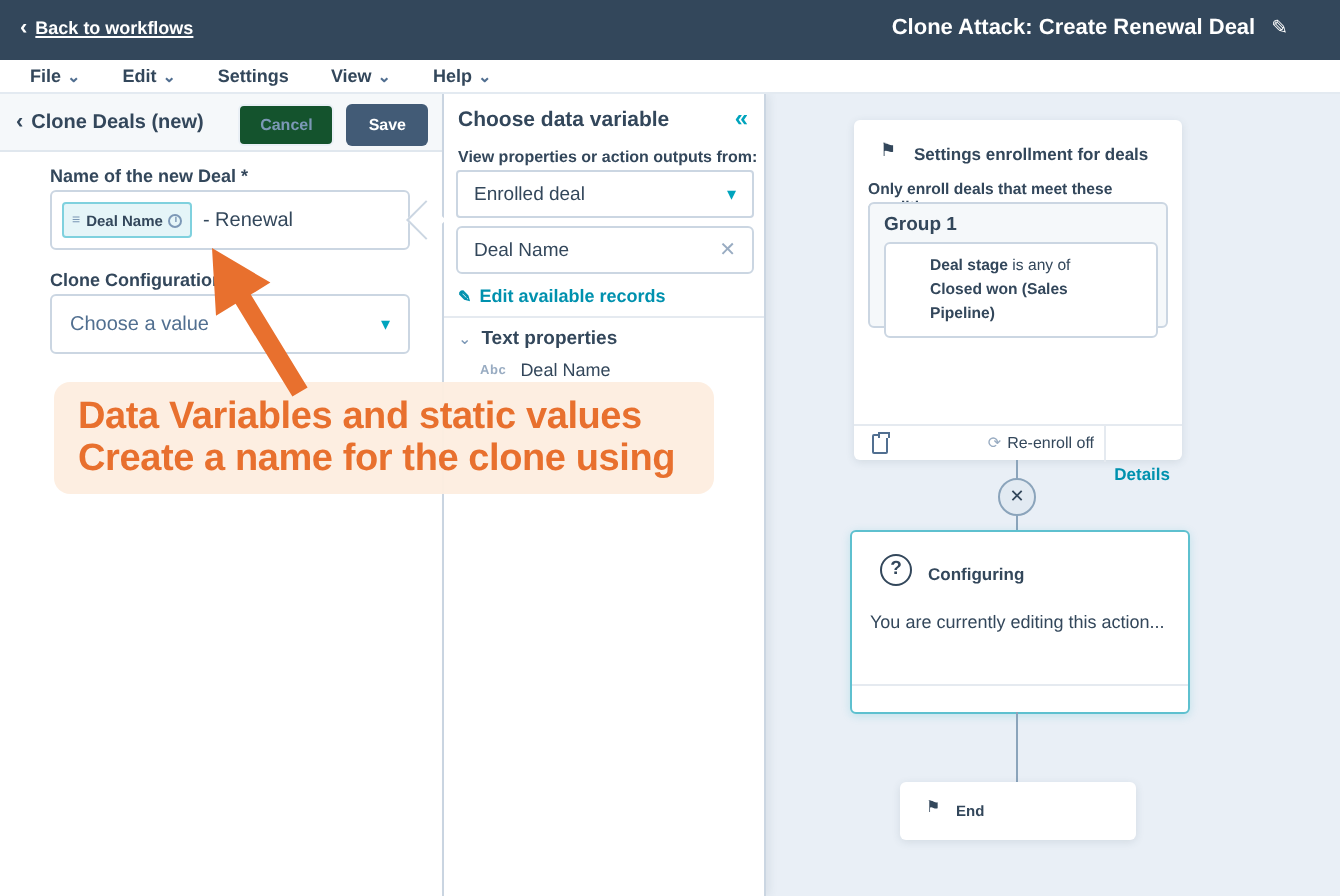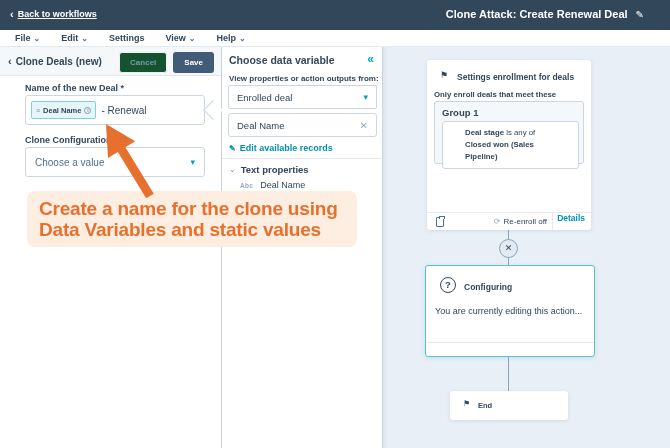--- a/index.html
+++ b/index.html
@@ -75,21 +75,21 @@
   .tc-group { position:absolute; left:7px; top:41px; width:150px; height:63px; background:#f5f8fa; border:1px solid #cbd6e2; border-radius:3px; }
   .tc-group-title { position:absolute; left:7px; top:5px; font-size:9.5px; font-weight:bold; }
   .tc-cond { position:absolute; left:7px; top:19px; width:137px; background:#fff; border:1px solid #cbd6e2; border-radius:3px; padding:5px 22px; font-size:7.8px; line-height:1.55; cursor:pointer; }
   .tc-footer { position:absolute; left:0; bottom:0; width:100%; height:18px; border-top:1px solid #e5eaf0; }
   .copy-icon { position:absolute; left:9px; top:4px; width:8px; height:10px; border:1px solid #516f90; border-radius:1px; cursor:pointer; }
   .copy-icon::before { content:""; position:absolute; left:1.5px; top:-2px; width:4px; height:2px; border:1px solid #516f90; border-bottom:none; background:#fff; }
   .reenroll { position:absolute; right:44px; top:4px; display:flex; align-items:center; gap:3px; cursor:pointer; }
   .reenroll .rot { font-size:8px; color:#99acc2; }
   .reenroll .rlabel { font-size:8px; color:#33475b; }
   .tc-vdiv { position:absolute; right:38px; top:0; width:1px; height:18px; background:#e5eaf0; }
-  .details-link { position:absolute; right:6px; top:0; font-size:8.5px; font-weight:bold; color:#0091ae; cursor:pointer;text-align:center; }
+  .details-link { position:absolute; right:6px; top:19px; font-size:8.5px; font-weight:bold; color:#0091ae; cursor:pointer;text-align:center; }
 
   .connector-line { position:absolute; width:1px; background:#8ba4bb; left:125px; }
   .line-1 { top:183px; height:35px; }
   .line-2 { top:309px; height:35px; }
   .x-node { position:absolute; left:116px; top:192px; width:19px; height:19px; border-radius:50%; background:#e2eaf2; border:1px solid #8ba4bb; color:#33475b; font-size:9px; line-height:17px; text-align:center; cursor:pointer; z-index:6; }
 
   .config-card { left:42px; top:218px; width:170px; height:92px; border:1px solid #5ec0cf; box-shadow:0 1px 5px rgba(0,164,189,0.18); cursor:pointer; }
   .cc-qcircle { position:absolute; left:14px; top:11px; width:16px; height:16px; border:1.5px solid #33475b; border-radius:50%; font-size:9.5px; font-weight:bold; text-align:center; line-height:14px; color:#33475b; }
   .cc-title { position:absolute; left:38px; top:16px; font-size:8.5px; font-weight:bold; }
   .cc-body { position:absolute; left:9px; top:40px; font-size:9px; color:#33475b; }
@@ -235,20 +235,20 @@
 
     <div class="connector-line line-2"></div>
 
     <div class="card end-card">
       <span class="end-flag">⚑</span>
       <span class="end-label">End</span>
     </div>
   </div>
 
   <div class="annotation">
+    <div class="a-line">Data Variables and static values</div>
     <div class="a-line">Create a name for the clone using</div>
-    <div class="a-line">Data Variables and static values</div>
   </div>
   <svg class="arrow-svg" viewBox="0 0 670 448">
     <polygon points="106,124 135.2,141.3 125.4,147.3 153.8,193.7 146.2,198.3 117.8,151.9 108,157.9" fill="#e8702e"></polygon>
   </svg>
 
 </div>
 
 </body></html>

